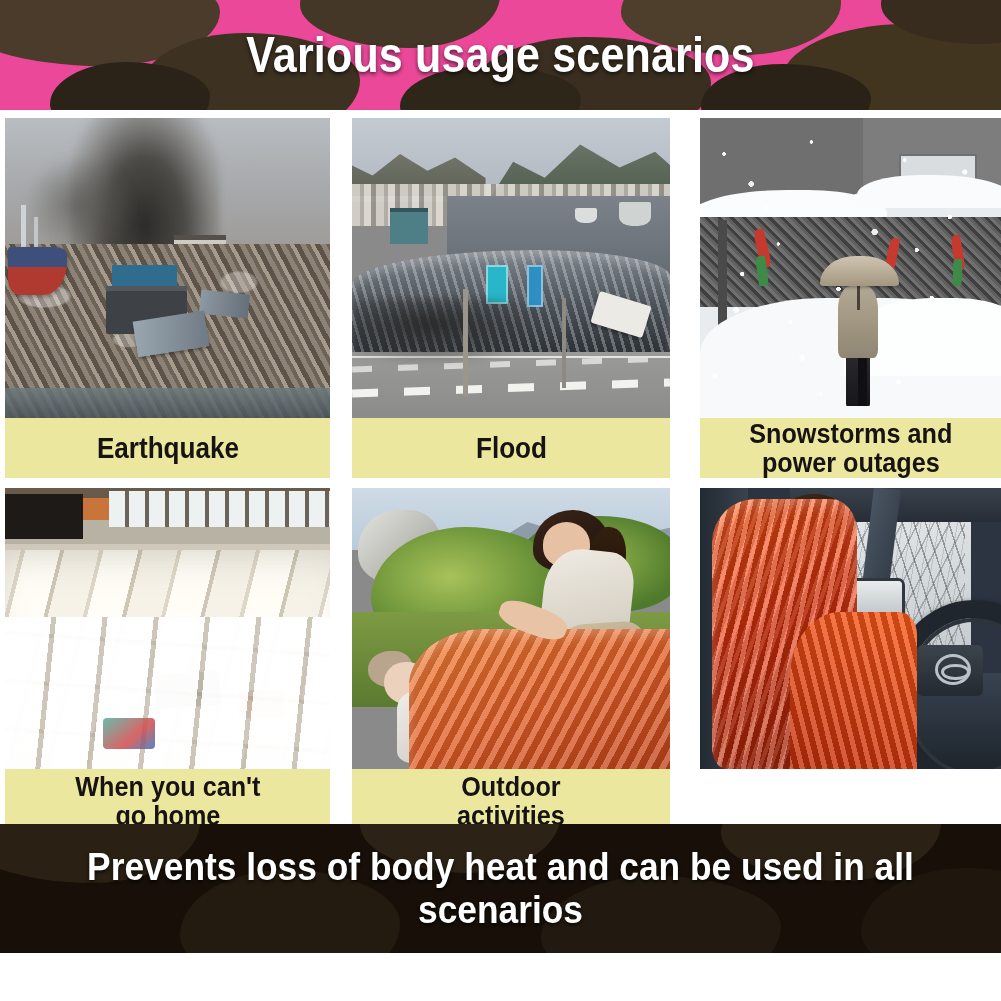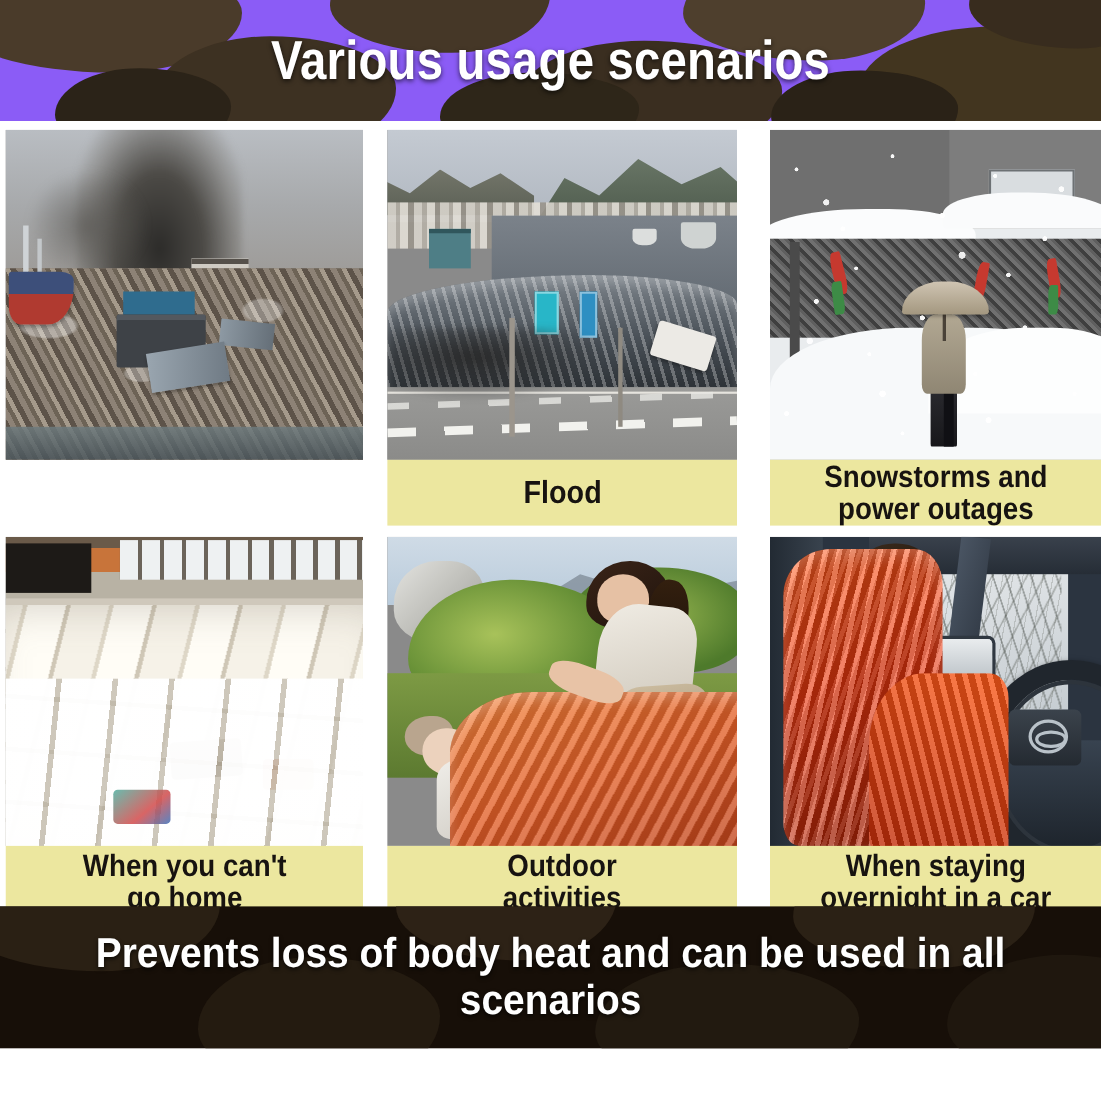--- a/index.html
+++ b/index.html
@@ -7,21 +7,21 @@
     width:1001px;height:1001px;overflow:hidden;
     background:#ffffff;
     font-family:"Liberation Sans", sans-serif;
     -webkit-font-smoothing:antialiased;
   }
   .page{position:relative;width:1001px;height:1001px;background:#fff;}
 
   
   .header{
     position:absolute;left:0;top:0;width:1001px;height:110px;
-    background:#8b5cf6;overflow:hidden;
+    background:#ec4899;overflow:hidden;
   }
   .camo{position:absolute;left:0;top:0;width:100%;height:100%;}
   .camo b{position:absolute;display:block;border-radius:48% 52% 45% 55%/55% 45% 55% 45%;}
   .header-title{
     position:absolute;left:0;top:0;width:1001px;height:110px;
     display:flex;align-items:center;justify-content:center;
     color:#fff;font-size:50px;font-weight:700;
     letter-spacing:.2px;
     transform:scaleX(.86);
     text-shadow:0 2px 5px rgba(0,0,0,.65);
@@ -381,20 +381,23 @@
           <div class="el eq-h1b"></div>
           <div class="el eq-h1"></div>
           <div class="el eq-roof2"></div>
           <div class="el eq-roof"></div>
           <div class="el eq-mast"></div>
           <div class="el eq-mast2"></div>
           <div class="el eq-ship"></div>
           <div class="el eq-water"></div>
         </div>
       </div>
+      <div class="label">
+        <span>Earthquake</span>
+      </div>
     </div>
 
     <div class="card c3">
       <div class="photo">
         <div class="sc">
           <div class="el sn-bg"></div>
           <div class="el sn-b1"></div>
           <div class="el sn-b2"></div>
           <div class="el sn-win"></div>
           <div class="el sn-b1s"></div>
@@ -523,26 +526,20 @@
           <div class="el cr-wheel"></div>
           <div class="el cr-hub"></div>
           <div class="el cr-logo"></div>
           <div class="el cr-seat"></div>
           <div class="el cr-hair"></div>
           <div class="el cr-face"></div>
           <div class="el cr-blanket"></div>
           <div class="el cr-blanket2"></div>
         </div>
       </div>
-      <div class="label two">
-        <div>
-          <span>When staying</span>
-          <span>overnight in a car</span>
-        </div>
-      </div>
     </div>
 
   </div>
 
   <div class="footer">
     <div class="camo">
       <b style="left:-4%;top:-40%;width:24%;height:86%;background:#2a2014;"></b>
       <b style="left:18%;top:36%;width:22%;height:92%;background:#241b10;"></b>
       <b style="left:36%;top:-46%;width:20%;height:84%;background:#2d2216;"></b>
       <b style="left:54%;top:40%;width:24%;height:88%;background:#221a10;"></b>

